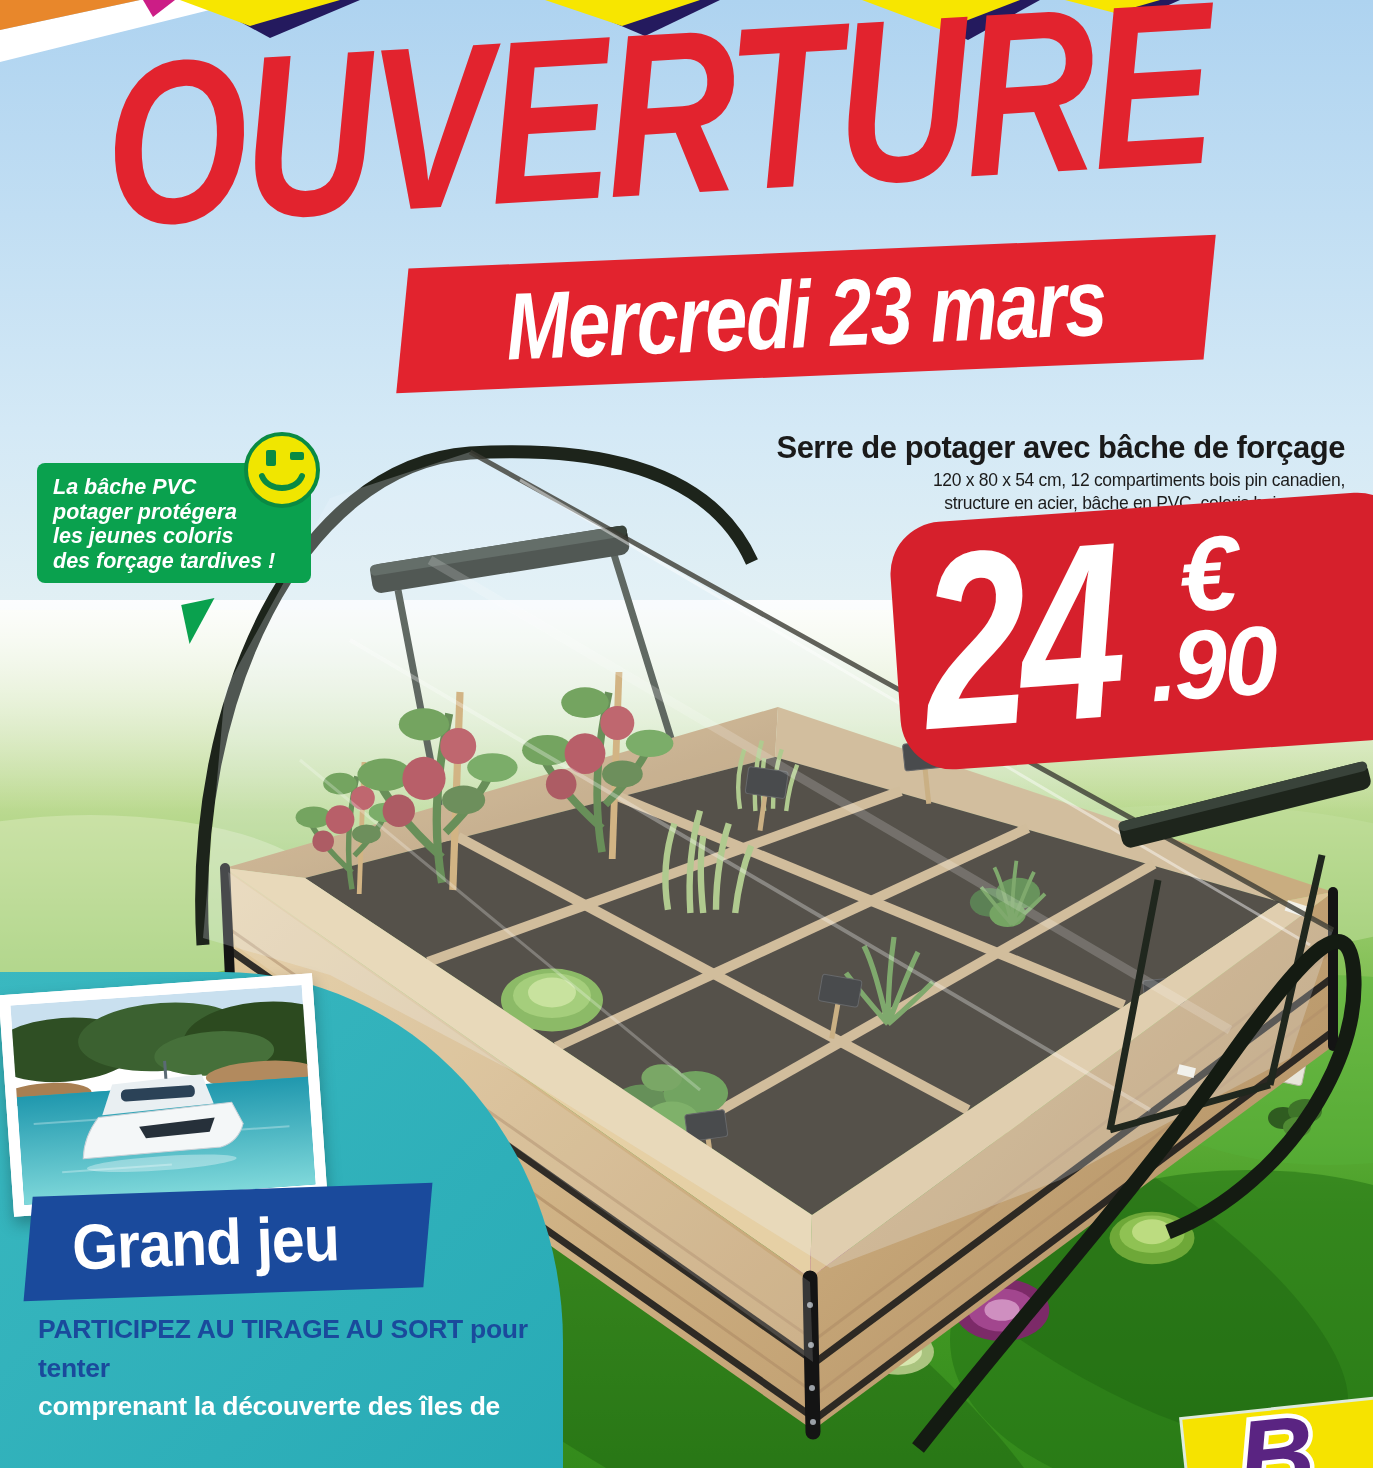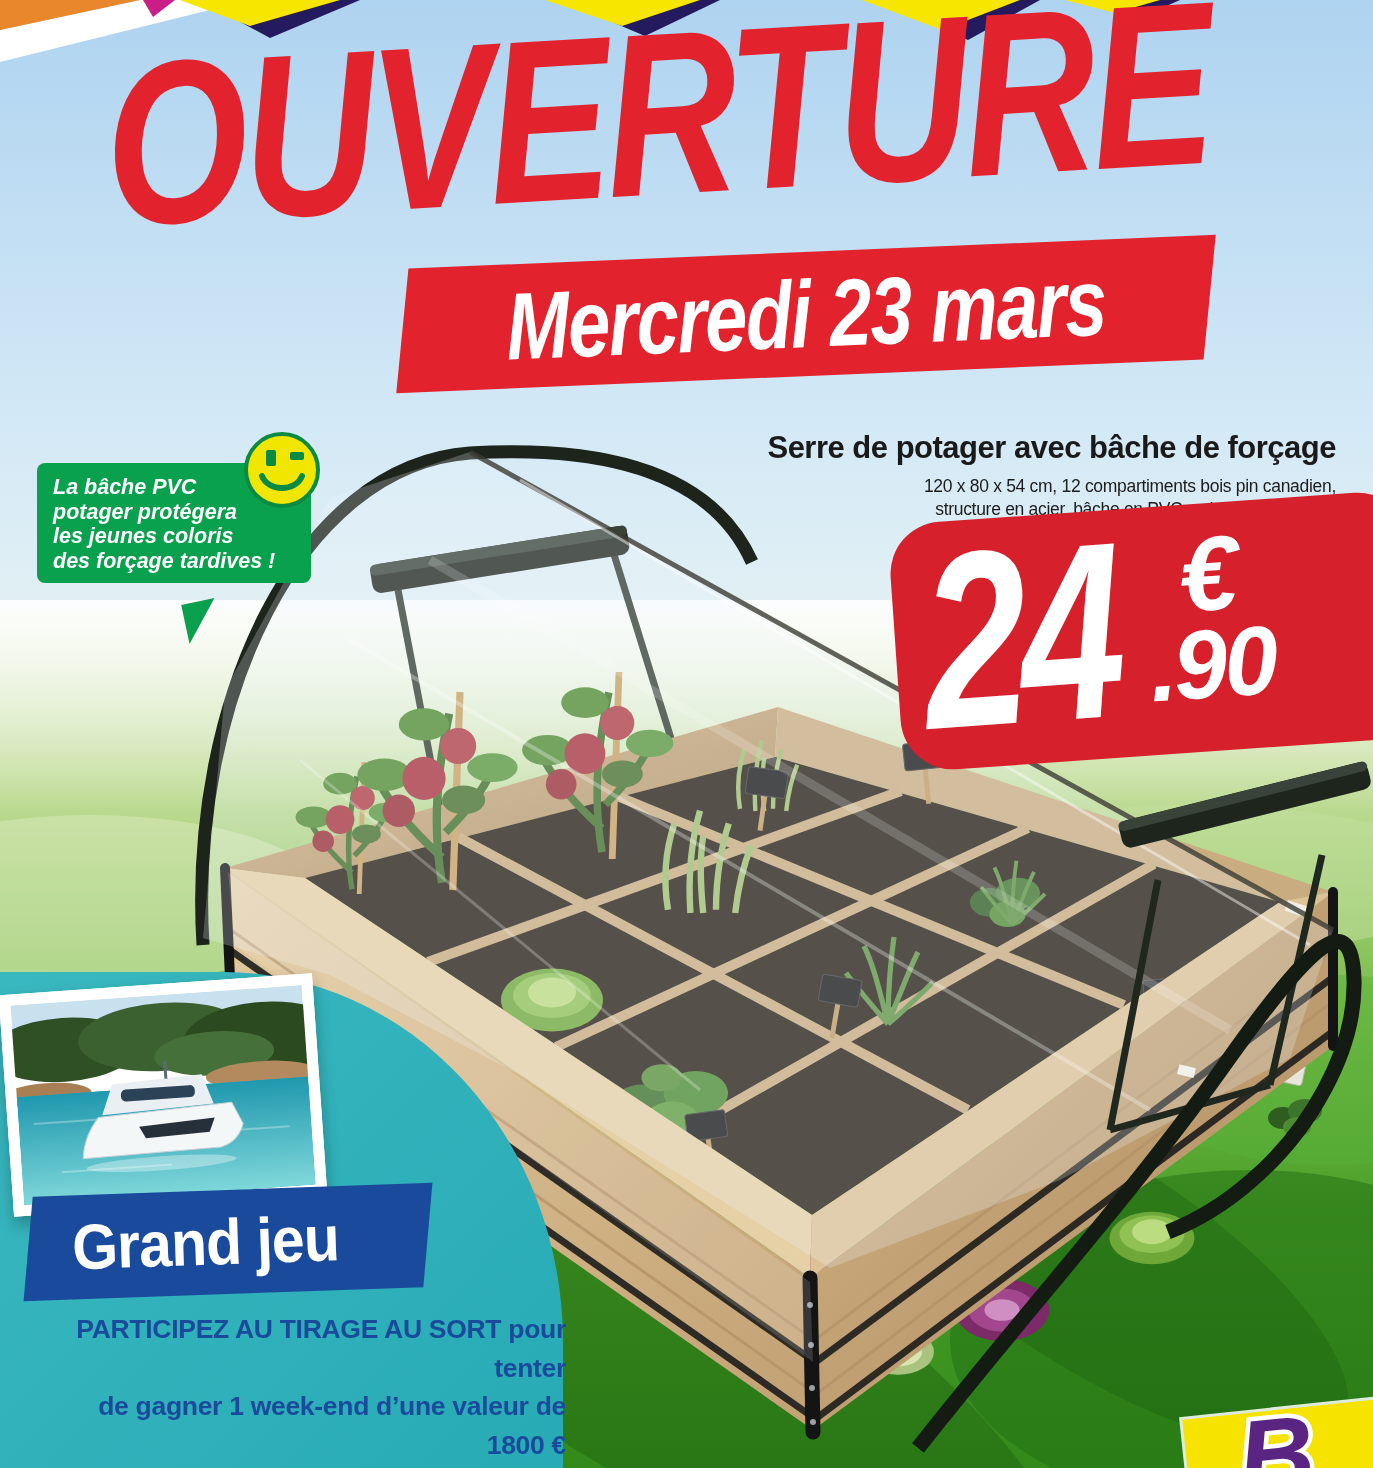--- a/index.html
+++ b/index.html
@@ -31,23 +31,23 @@
 
   
   .bubble{position:absolute;left:37px;top:463px;width:274px;z-index:7;}
   .bubble .body{background:var(--green);border-radius:8px;padding:12px 14px 10px 16px;
     color:#fff;font-weight:bold;font-style:italic;font-size:21.5px;line-height:24.5px;white-space:nowrap;}
   .bubble .tail{position:absolute;left:148px;top:138px;width:0;height:0;
     border-left:34px solid var(--green);border-bottom:40px solid transparent;transform:rotate(-12deg);}
   .smiley{position:absolute;left:244px;top:432px;width:76px;height:76px;z-index:8;}
 
   
-  .product{position:absolute;right:37px;top:430px;z-index:6;text-align:right;color:var(--ink);}
+  .product{position:absolute;right:28px;top:430px;z-index:6;text-align:right;color:var(--ink);}
   .product .title{font-size:31px;font-weight:bold;letter-spacing:-.5px;line-height:36px;}
-  .product .desc{margin-top:9px;font-size:17.5px;line-height:23px;color:#1c1c1c;letter-spacing:-.3px;}
+  .product .desc{margin-top:3px;font-size:17.5px;line-height:23px;color:#1c1c1c;letter-spacing:-.3px;}
 
   
   .price{position:absolute;left:895px;top:507px;width:520px;height:248px;z-index:8;
     background:var(--price-red);border-radius:52px;transform:rotate(-4deg);}
   .price .euros{position:absolute;left:28px;top:-30px;color:#fff;font-weight:bold;font-style:italic;
     font-size:250px;line-height:1.2;transform:scaleX(.75);transform-origin:left center;letter-spacing:-10px;}
   .price .cur{position:absolute;left:288px;top:18px;color:#fff;font-weight:bold;font-style:italic;font-size:105px;line-height:1;}
   .price .cents{position:absolute;left:252px;top:112px;color:#fff;font-weight:bold;font-style:italic;font-size:97px;line-height:1;letter-spacing:-3px;}
 
   
@@ -57,21 +57,21 @@
 
   
   .teal-panel{position:absolute;left:-12px;top:972px;width:575px;height:540px;z-index:2;
     background:linear-gradient(135deg,#3ab8c0,#27aab5);border-top-right-radius:340px 370px;}
   .gj-banner{position:absolute;left:28px;top:1190px;width:400px;height:104px;z-index:4;
     background:var(--blue);transform:rotate(-2deg) skewX(-7deg);display:flex;align-items:center;}
   .gj-banner .txt{color:#fff;font-weight:bold;font-size:64px;padding-left:48px;white-space:nowrap;
     transform:skewX(7deg) scaleX(.92);transform-origin:left center;letter-spacing:-1px;}
   .contest{position:absolute;left:38px;top:1310px;width:528px;z-index:4;
     font-size:26.5px;font-weight:bold;line-height:38.5px;letter-spacing:-.3px;}
-  .contest .ln-blue{color:var(--blue);text-align:right;}
+  .contest .ln-blue{color:var(--blue);}
   .contest .ln-white{color:#fff;}
   .contest .note{position:absolute;right:2px;top:157px;color:#fff;font-style:italic;font-size:21px;font-weight:bold;}
 
   
   .logo{position:absolute;left:1188px;top:1408px;width:220px;height:120px;z-index:11;
     background:var(--logo-yellow);transform:rotate(-6deg);box-shadow:-3px -3px 0 rgba(255,255,255,.85);}
   .logo .letter{position:absolute;left:52px;top:-18px;font-size:105px;font-weight:bold;font-style:italic;line-height:1.2;}
   .logo .stroke{-webkit-text-stroke:9px #fff;color:#fff;}
   .logo .fill{color:var(--purple);}
 </style>
@@ -388,21 +388,20 @@
       </g>
     </svg>
   </div>
 
   <div class="gj-banner">
     <span class="txt">Grand jeu</span>
   </div>
 
   <div class="contest">
     <div class="ln-blue">PARTICIPEZ AU TIRAGE AU SORT pour tenter</div>
-    <div class="ln-blue">de gagner 1 week-end d’une valeur de 1800 €</div>
     <div class="ln-white">comprenant la découverte des îles de</div>
 
     <div class="note">Voir en page 12.</div>
   </div>
 
   <div class="logo">
     <span class="letter stroke">B</span>
     <span class="letter fill">B</span>
   </div>
 

